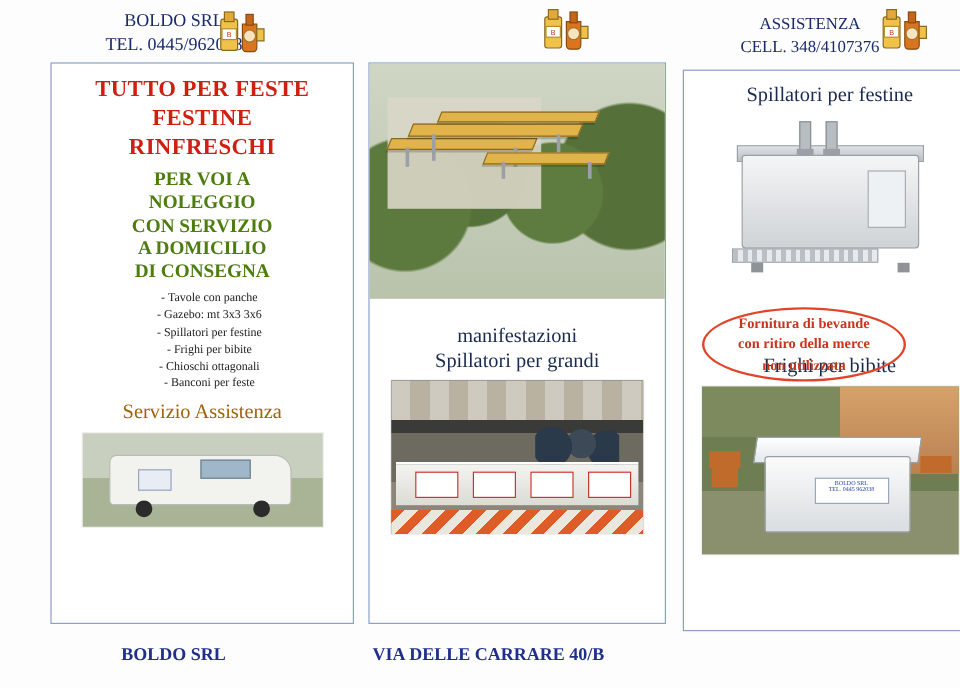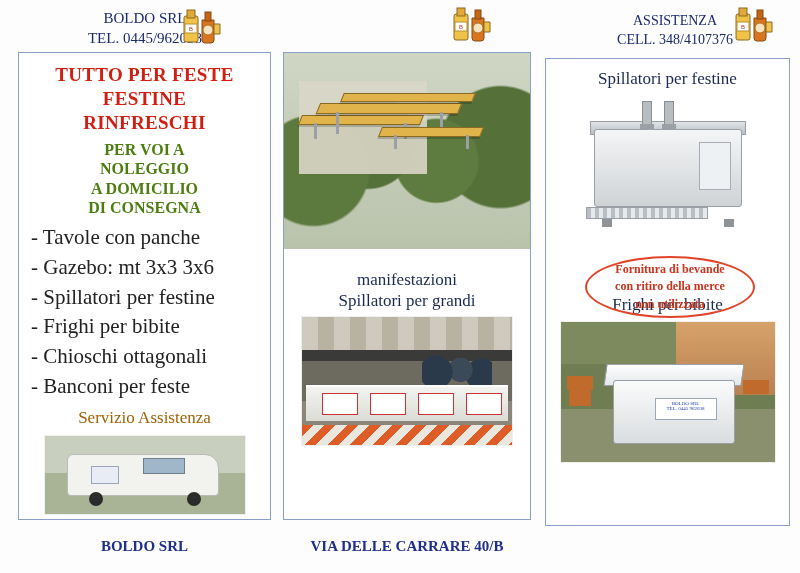--- a/index.html
+++ b/index.html
@@ -29,38 +29,39 @@
   .logo{
     position:absolute;width:46px;height:40px;
   }
   .logo svg{display:block;}
   
   .panel{
     position:absolute;
     background:#ffffff;
     border:1px solid #8aa0c8;
     box-sizing:border-box;
+    margin-left:24px;
   }
   #panel-left{left:18px;top:52px;width:253px;height:468px;}
   #panel-mid{left:283px;top:52px;width:248px;height:468px;}
   #panel-right{left:545px;top:58px;width:245px;height:468px;}
 
   
   .headline{
     color:#d01f12;font-weight:bold;text-align:center;
     font-size:19px;line-height:1.25;margin:10px 6px 2px 6px;
     letter-spacing:.3px;
   }
   .subhead{
     color:#4d7c0f;font-weight:bold;text-align:center;
     font-size:16px;line-height:1.2;margin:6px 6px 6px 6px;
   }
   .bullets{
     margin:4px 0 0 10px;padding:0;list-style:none;
-    color:#222;font-size:21px;line-height:1.42;
+    color:#222;font-size:10px;line-height:1.42;text-align:center;
   }
   .bullets li{padding:0 0 0 2px;}
   .assistenza{
     color:#a16207;text-align:center;font-size:17px;
     margin-top:6px;
   }
   
   .cap{
     text-align:center;color:#1a2a4f;font-size:17px;
     margin:10px 4px 6px 4px;line-height:1.2;
@@ -265,20 +266,21 @@
 
   <div class="panel" id="panel-left">
     <div class="headline">
       <div>TUTTO PER FESTE</div>
       <div>FESTINE</div>
       <div>RINFRESCHI</div>
     </div>
     <div class="subhead">
       <div>PER VOI A</div>
       <div>NOLEGGIO</div>
+      <div>CON SERVIZIO</div>
       <div>A DOMICILIO</div>
       <div>DI CONSEGNA</div>
     </div>
     <ul class="bullets">
       <li>- Tavole con panche</li>
       <li>- Gazebo: mt 3x3 3x6</li>
       <li>- Spillatori per festine</li>
       <li>- Frighi per bibite</li>
       <li>- Chioschi ottagonali</li>
       <li>- Banconi per feste</li>

